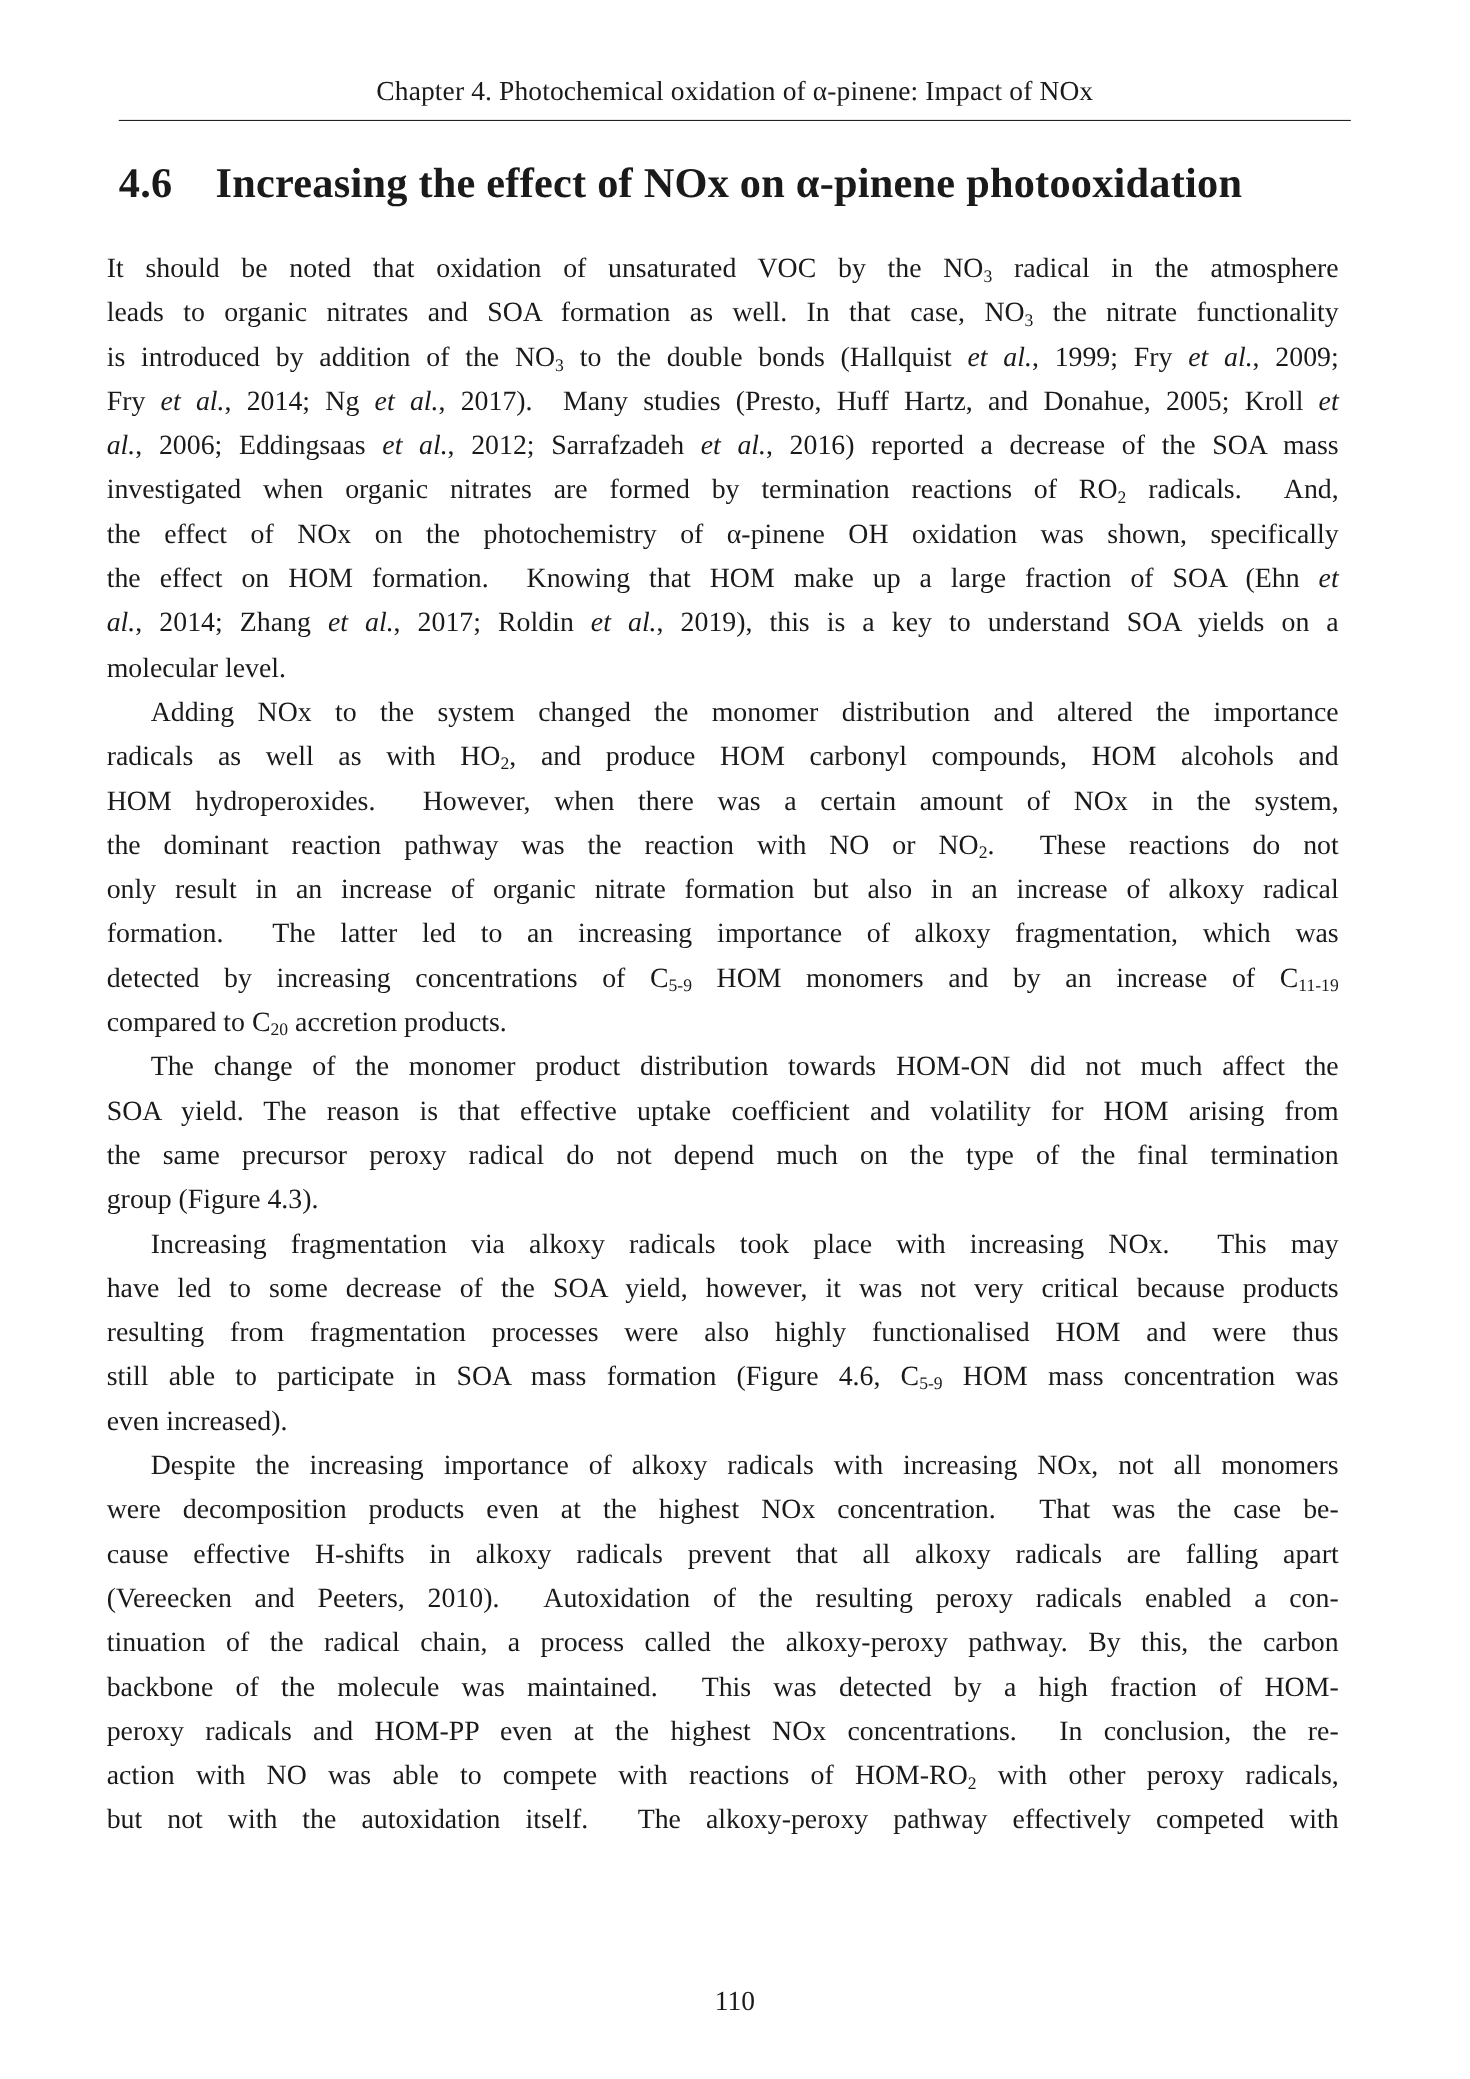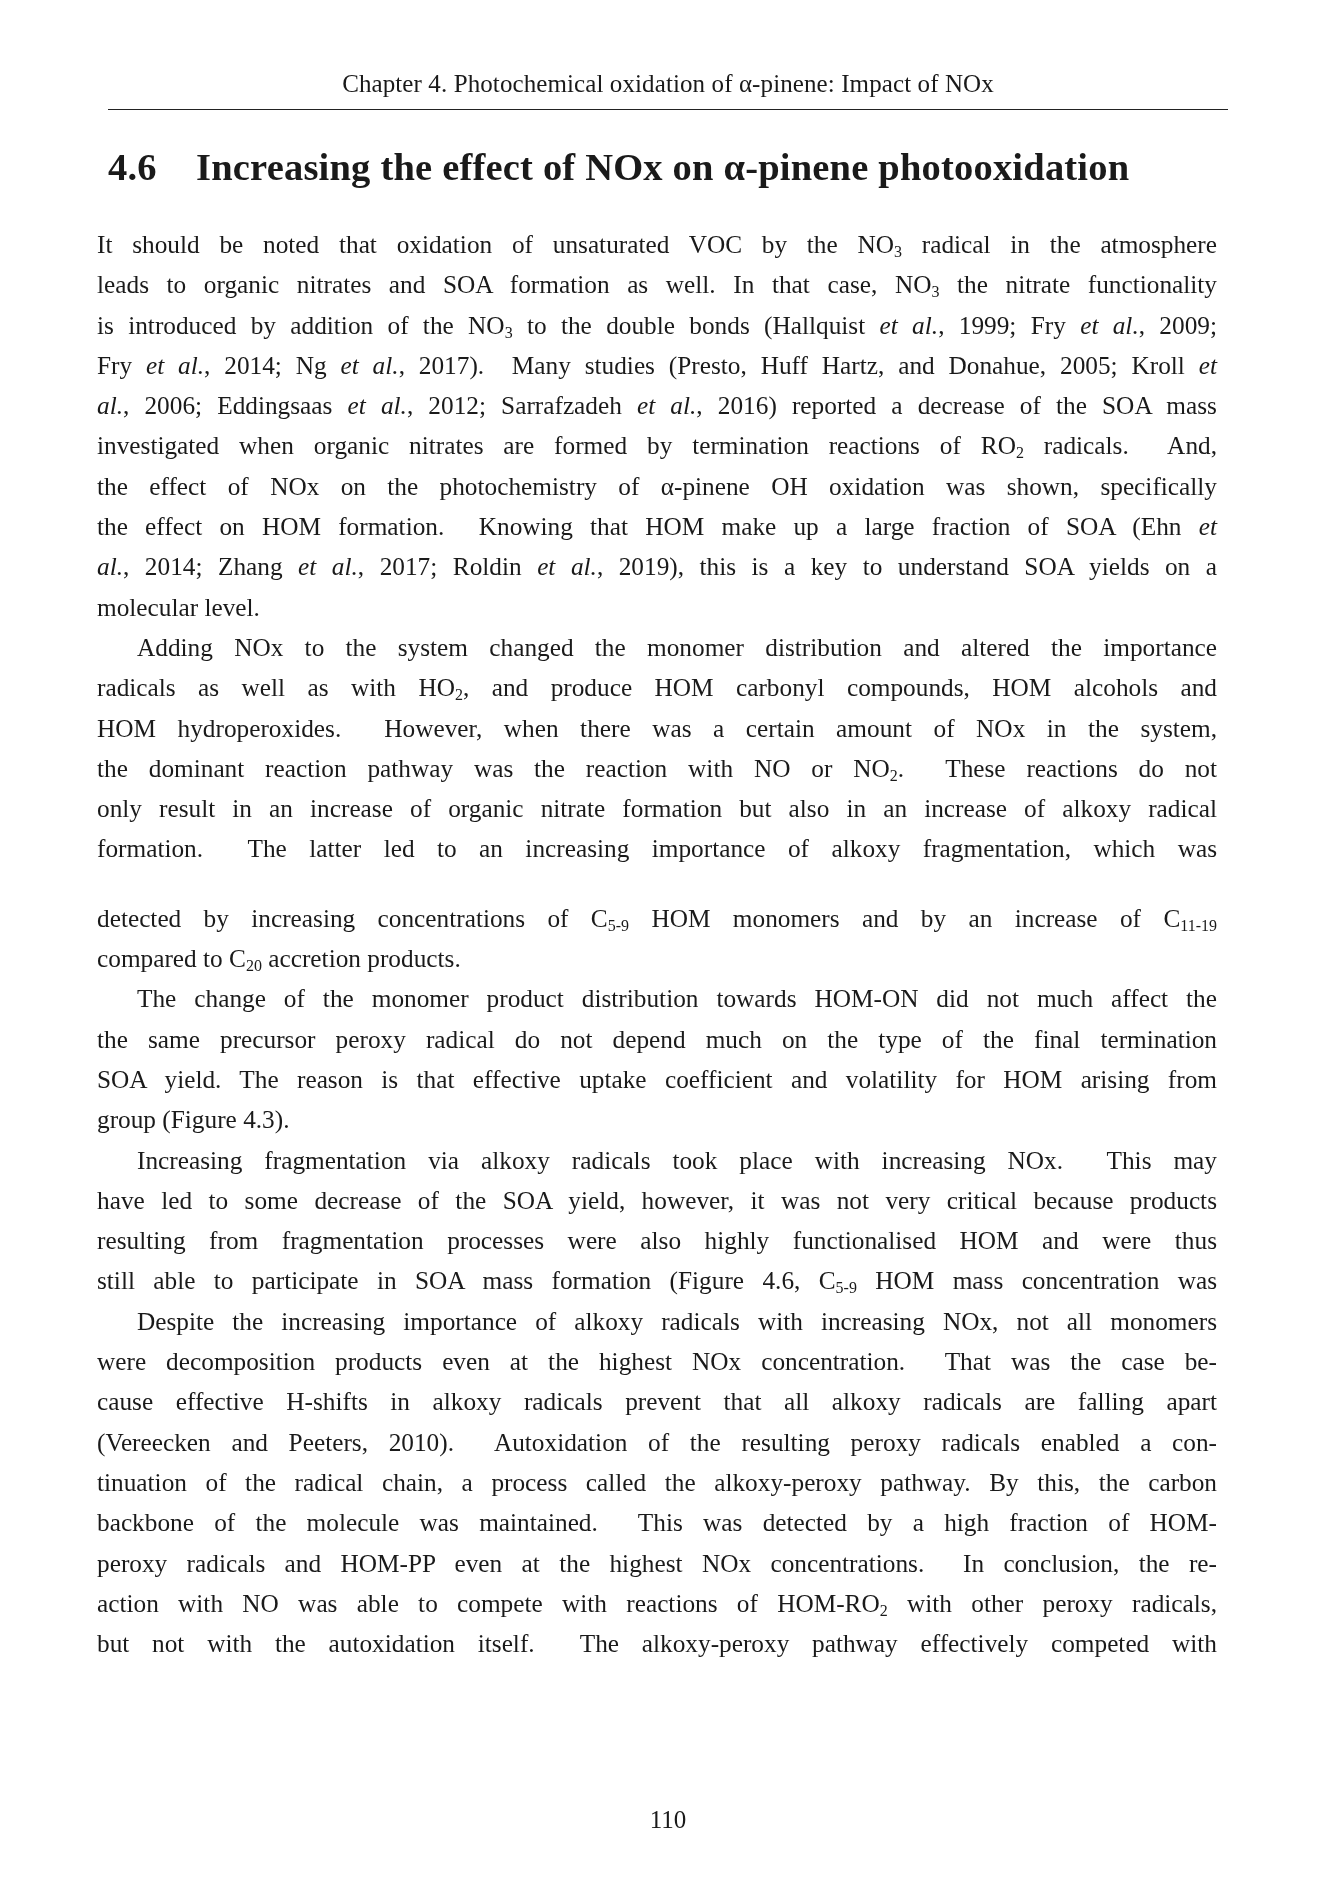--- a/index.html
+++ b/index.html
@@ -61,34 +61,35 @@
       <div class="line" style="white-space: nowrap;"><span class="it" style="white-space: pre;">al.</span><span style="white-space: pre;">, 2014; Zhang </span><span class="it" style="white-space: pre;">et al.</span><span style="white-space: pre;">, 2017; Roldin </span><span class="it" style="white-space: pre;">et al.</span><span style="white-space: pre;">, 2019), this is a key to understand SOA yields on a</span></div>
       <div class="line last"><span>molecular level.</span></div>
     </div>
     <div>
       <div class="line indent" style="white-space: nowrap;"><span style="white-space: pre;">Adding NOx to the system changed the monomer distribution and altered the importance</span></div>
       <div class="line" style="white-space: nowrap;"><span style="white-space: pre;">radicals as well as with HO</span><sub>2</sub><span style="white-space: pre;">, and produce HOM carbonyl compounds, HOM alcohols and</span></div>
       <div class="line" style="white-space: nowrap;"><span style="white-space: pre;">HOM hydroperoxides.  However, when there was a certain amount of NOx in the system,</span></div>
       <div class="line" style="white-space: nowrap; word-spacing: 0.00104167px;"><span style="white-space: pre;">the dominant reaction pathway was the reaction with NO or NO</span><sub>2</sub><span style="white-space: pre;">.  These reactions do not</span></div>
       <div class="line" style="white-space: nowrap;"><span style="white-space: pre;">only result in an increase of organic nitrate formation but also in an increase of alkoxy radical</span></div>
       <div class="line" style="white-space: nowrap;"><span style="white-space: pre;">formation.  The latter led to an increasing importance of alkoxy fragmentation, which was</span></div>
-      <div class="line" style="white-space: nowrap; letter-spacing: -0.000179598px; margin-top: 29px;"><span style="white-space: pre;">detected by increasing concentrations of C</span><sub>5-9</sub><span style="white-space: pre;"> HOM monomers and by an increase of C</span><sub>11-19</sub></div>
+      <div class="line" style="white-space: nowrap; letter-spacing: -0.000179598px;"><span style="white-space: pre;">detected by increasing concentrations of C</span><sub>5-9</sub><span style="white-space: pre;"> HOM monomers and by an increase of C</span><sub>11-19</sub></div>
       <div class="line last"><span>compared to C</span><sub>20</sub><span> accretion products.</span></div>
     </div>
     <div>
       <div class="line indent" style="white-space: nowrap;"><span style="white-space: pre;">The change of the monomer product distribution towards HOM-ON did not much affect the</span></div>
+      <div class="line" style="white-space: nowrap;"><span style="white-space: pre;">SOA yield. The reason is that effective uptake coefficient and volatility for HOM arising from</span></div>
       <div class="line" style="white-space: nowrap;"><span style="white-space: pre;">the same precursor peroxy radical do not depend much on the type of the final termination</span></div>
-      <div class="line" style="white-space: nowrap;"><span style="white-space: pre;">SOA yield. The reason is that effective uptake coefficient and volatility for HOM arising from</span></div>
       <div class="line last"><span>group (Figure 4.3).</span></div>
     </div>
     <div>
       <div class="line indent" style="white-space: nowrap;"><span style="white-space: pre;">Increasing fragmentation via alkoxy radicals took place with increasing NOx.  This may</span></div>
       <div class="line" style="white-space: nowrap;"><span style="white-space: pre;">have led to some decrease of the SOA yield, however, it was not very critical because products</span></div>
       <div class="line" style="white-space: nowrap;"><span style="white-space: pre;">resulting from fragmentation processes were also highly functionalised HOM and were thus</span></div>
       <div class="line" style="white-space: nowrap;"><span style="white-space: pre;">still able to participate in SOA mass formation (Figure 4.6, C</span><sub>5-9</sub><span style="white-space: pre;"> HOM mass concentration was</span></div>
+      <div class="line last"><span>even increased).</span></div>
     </div>
     <div>
       <div class="line indent" style="white-space: nowrap;"><span style="white-space: pre;">Despite the increasing importance of alkoxy radicals with increasing NOx, not all monomers</span></div>
       <div class="line" style="white-space: nowrap;"><span style="white-space: pre;">were decomposition products even at the highest NOx concentration.  That was the case be-</span></div>
       <div class="line" style="white-space: nowrap;"><span style="white-space: pre;">cause effective H-shifts in alkoxy radicals prevent that all alkoxy radicals are falling apart</span></div>
       <div class="line" style="white-space: nowrap;"><span style="white-space: pre;">(Vereecken and Peeters, 2010).  Autoxidation of the resulting peroxy radicals enabled a con-</span></div>
       <div class="line" style="white-space: nowrap;"><span style="white-space: pre;">tinuation of the radical chain, a process called the alkoxy-peroxy pathway. By this, the carbon</span></div>
       <div class="line" style="white-space: nowrap;"><span style="white-space: pre;">backbone of the molecule was maintained.  This was detected by a high fraction of HOM-</span></div>
       <div class="line" style="white-space: nowrap;"><span style="white-space: pre;">peroxy radicals and HOM-PP even at the highest NOx concentrations.  In conclusion, the re-</span></div>
       <div class="line" style="white-space: nowrap; word-spacing: 0.00111607px;"><span style="white-space: pre;">action with NO was able to compete with reactions of HOM-RO</span><sub>2</sub><span style="white-space: pre;"> with other peroxy radicals,</span></div>

